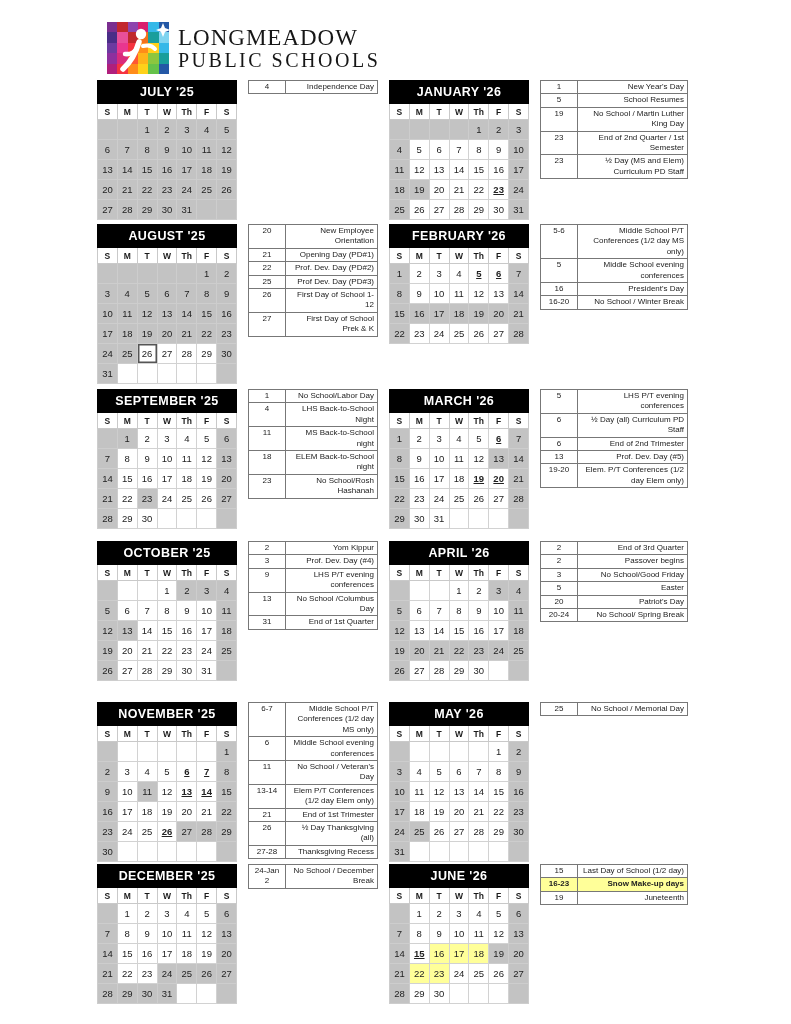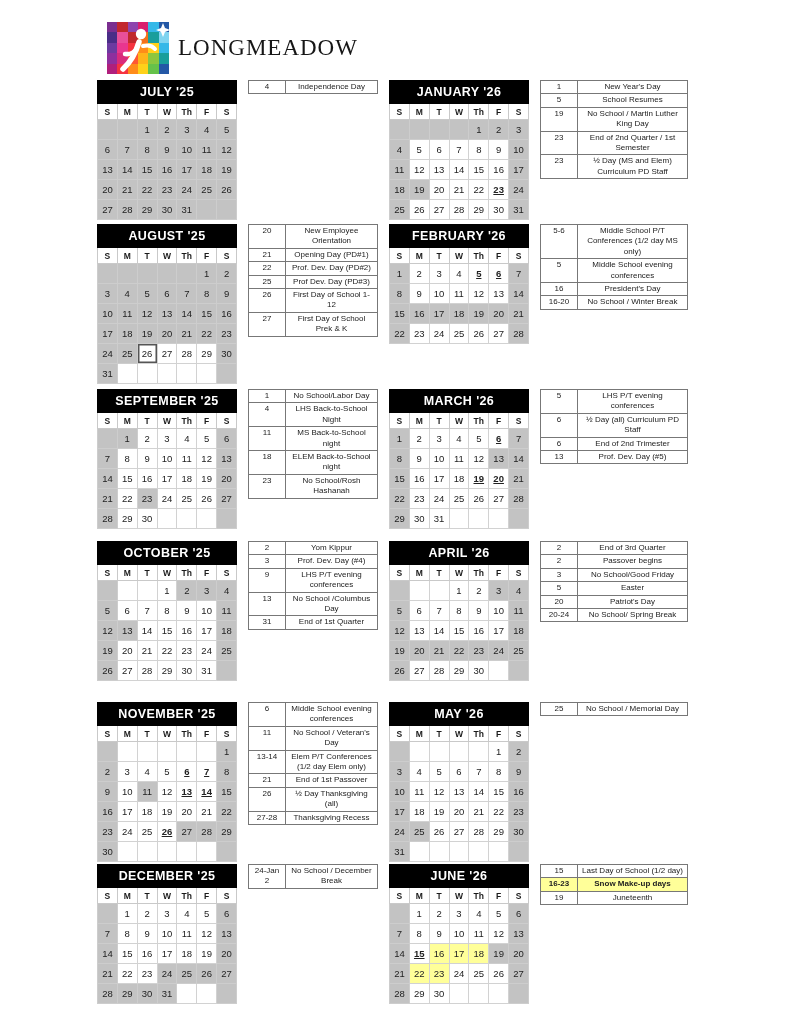--- a/index.html
+++ b/index.html
@@ -28,21 +28,21 @@
         text-align:center;letter-spacing:.4px;border:1px solid #000;}
   th.dh{font-size:8.5px;font-weight:bold;height:13px;border:1px solid #c9c9c9;background:#fff;text-align:center;}
   td.dc{height:17px;text-align:center;font-size:9.5px;border:1px solid #d2d2d2;color:#222;background:#fff;}
   td.dc.gy{background:#c3c3c3;border-color:#cdcdcd;}
   td.dc.yl{background:#ffff99;}
   td.dc.bu{font-weight:bold;text-decoration:underline;}
   td.dc.bx{background:#fff;box-shadow:inset 0 0 0 1.5px #555;}
   table.notes{border-collapse:collapse;width:100%;font-size:8px;color:#222;}
   table.notes td{border:1px solid #777;padding:1px 3px;vertical-align:top;line-height:1.3;}
   td.nd{width:30px;text-align:center;}
-  td.nt{text-align:center;}
+  td.nt{text-align:right;}
   tr.hl td{background:#ffff99;font-weight:bold;}
 </style>
 </head>
 <body>
 
 <div class="page">
 
   <div class="header">
     <div class="logo">
       <div class="logo-grid">
@@ -80,20 +80,21 @@
       <svg width="62" height="52" viewBox="0 0 62 52">
         <circle cx="34" cy="12" r="5.2" fill="#ffffff"></circle>
         <path d="M16 47 Q27 37 32 20" stroke="#ffffff" stroke-width="5.5" fill="none" stroke-linecap="round"></path>
         <path d="M18 32 Q26 33 30 26" stroke="#ffffff" stroke-width="4.5" fill="none" stroke-linecap="round"></path>
         <path d="M36 24 Q44 22 48 27" stroke="#ffffff" stroke-width="4" fill="none" stroke-linecap="round"></path>
         <path d="M56 1 L58 6 L63 8 L58 10 L56 15 L54 10 L49 8 L54 6 Z" fill="#ffffff"></path>
       </svg>
     </div>
     <div class="logo-text">
       <div class="logo-line1">LONGMEADOW</div>
+      <div class="logo-line2">PUBLIC SCHOOLS</div>
     </div>
   </div>
 
   <div class="cal">
     <section class="band b1">
       <div>
           <table class="month">
             <tbody>
               <tr>
                 <th class="mh" colspan="7">JULY '25</th>
@@ -600,20 +601,24 @@
                 <td class="nt">½ Day (all) Curriculum PD Staff</td>
               </tr>
               <tr>
                 <td class="nd">6</td>
                 <td class="nt">End of 2nd Trimester</td>
               </tr>
               <tr>
                 <td class="nd">13</td>
                 <td class="nt">Prof. Dev. Day (#5)</td>
               </tr>
+              <tr>
+                <td class="nd">19-20</td>
+                <td class="nt">Elem. P/T Conferences (1/2 day Elem only)</td>
+              </tr>
             </tbody>
           </table>
         </div>
     </section>
     <section class="band b4">
       <div>
           <table class="month">
             <tbody>
               <tr>
                 <th class="mh" colspan="7">OCTOBER '25</th>
@@ -865,34 +870,38 @@
                 <td class="dc"></td>
                 <td class="dc gy"></td>
               </tr>
             </tbody>
           </table>
         </div>
       <div>
           <table class="notes">
             <tbody>
               <tr>
+                <td class="nd">6-7</td>
+                <td class="nt">Middle School P/T Conferences (1/2 day MS only)</td>
+              </tr>
+              <tr>
                 <td class="nd">6</td>
                 <td class="nt">Middle School evening conferences</td>
               </tr>
               <tr>
                 <td class="nd">11</td>
                 <td class="nt">No School / Veteran's Day</td>
               </tr>
               <tr>
                 <td class="nd">13-14</td>
                 <td class="nt">Elem P/T Conferences (1/2 day Elem only)</td>
               </tr>
               <tr>
                 <td class="nd">21</td>
-                <td class="nt">End of 1st Passover</td>
+                <td class="nt">End of 1st Trimester</td>
               </tr>
               <tr>
                 <td class="nd">26</td>
                 <td class="nt">½ Day Thanksgiving (all)</td>
               </tr>
               <tr>
                 <td class="nd">27-28</td>
                 <td class="nt">Thanksgiving Recess</td>
               </tr>
             </tbody>

